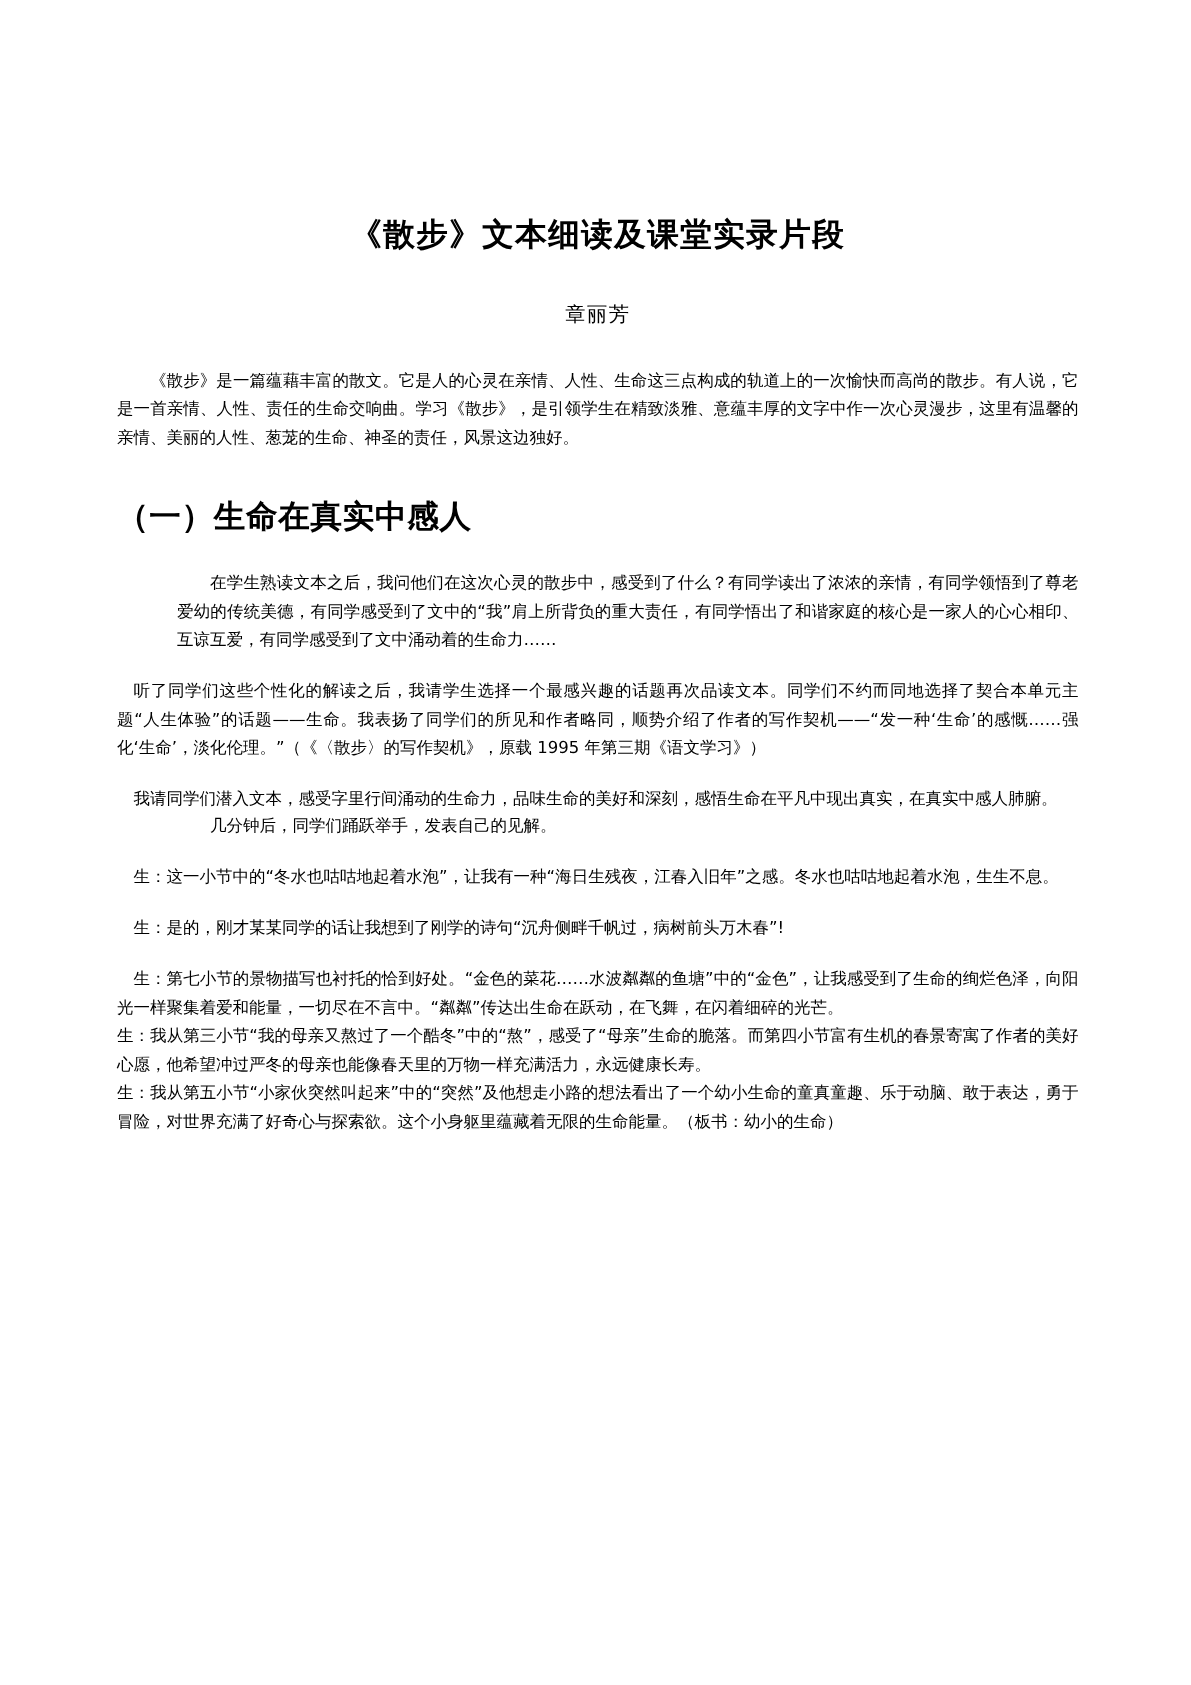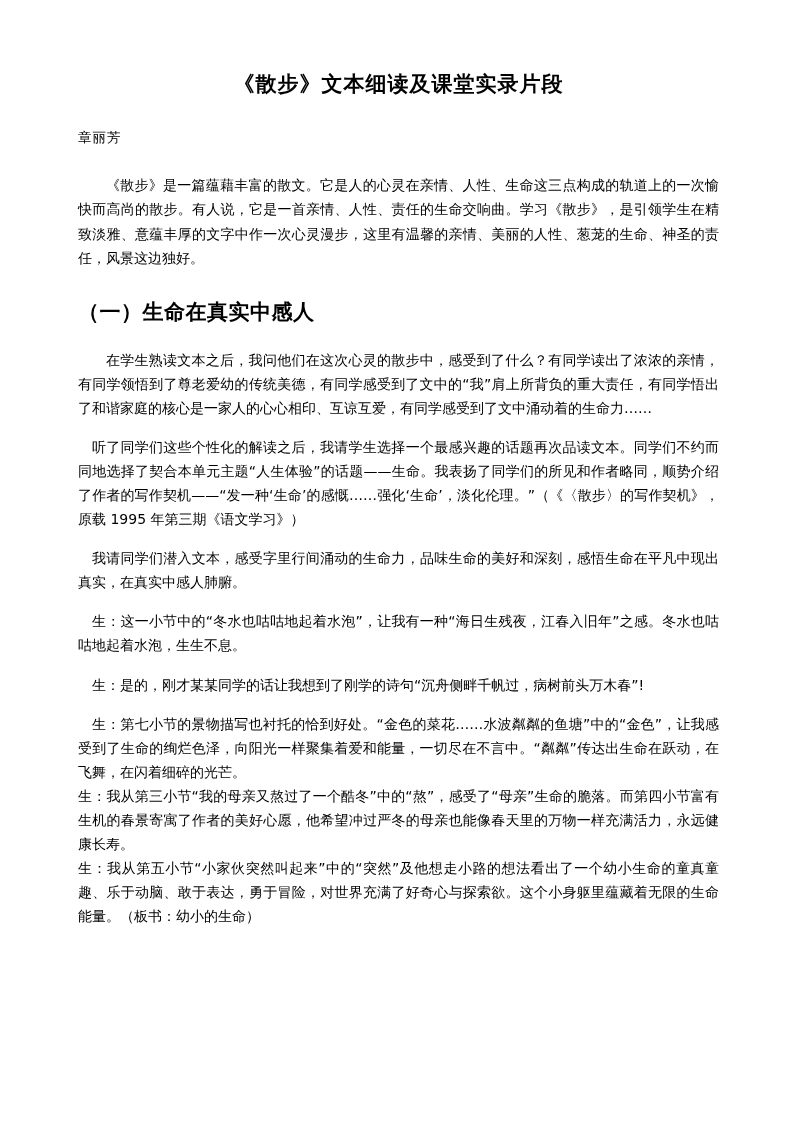--- a/index.html
+++ b/index.html
@@ -11,42 +11,42 @@
     width: 794px;
     height: 1123px;
     font-family: "Liberation Serif", "DejaVu Serif", serif;
     color: #000000;
     overflow: hidden;
   }
   .page {
     width: 794px;
     height: 1123px;
     box-sizing: border-box;
-    padding: 48px 75px 60px 78px;
+    padding: 120px 75px 60px 78px;
     position: relative;
   }
   .doc-title {
     text-align: center;
     font-family: "DejaVu Sans", "Liberation Sans", sans-serif;
     font-size: 21px;
     font-weight: bold;
     letter-spacing: 1px;
     margin: 22px 0 0 0;
     line-height: 1.4;
   }
   .author {
-    text-align: left;
+    text-align: center;
     font-family: Liberation Mono, monospace;
     font-size: 13.5px;
     margin: 30px 0 0 0;
     letter-spacing: 1px;
   }
   .para {
     font-family: "DejaVu Sans", "Liberation Sans", sans-serif;
-    font-size: 14px;
+    font-size: 11px;
     line-height: 1.72;
     margin: 0;
     text-align: justify;
     text-justify: inter-ideograph;
   }
   .para.lead {
     margin-top: 26px;
     text-indent: 2em;
   }
   .section-head {
@@ -54,20 +54,21 @@
     font-size: 21px;
     font-weight: bold;
     margin: 28px 0 0 0;
     letter-spacing: 0.5px;
   }
   .body-block {
     margin-top: 22px;
   }
   .p-indent2 {
     text-indent: 2em;
+    margin-left: 40px;
   }
   .p-indent1 {
     text-indent: 1em;
     margin-top: 15px;
   }
   .p-indent0 {
     text-indent: 0;
   }
 </style>
 </head>
@@ -80,20 +81,21 @@
   <div class="author">章丽芳</div>
 
   <p class="para lead">《散步》是一篇蕴藉丰富的散文。它是人的心灵在亲情、人性、生命这三点构成的轨道上的一次愉快而高尚的散步。有人说，它是一首亲情、人性、责任的生命交响曲。学习《散步》，是引领学生在精致淡雅、意蕴丰厚的文字中作一次心灵漫步，这里有温馨的亲情、美丽的人性、葱茏的生命、神圣的责任，风景这边独好。</p>
 
   <h2 class="section-head">（一）生命在真实中感人</h2>
 
   <div class="body-block">
     <p class="para p-indent2">在学生熟读文本之后，我问他们在这次心灵的散步中，感受到了什么？有同学读出了浓浓的亲情，有同学领悟到了尊老爱幼的传统美德，有同学感受到了文中的“我”肩上所背负的重大责任，有同学悟出了和谐家庭的核心是一家人的心心相印、互谅互爱，有同学感受到了文中涌动着的生命力……</p>
     <p class="para p-indent1">听了同学们这些个性化的解读之后，我请学生选择一个最感兴趣的话题再次品读文本。同学们不约而同地选择了契合本单元主题“人生体验”的话题——生命。我表扬了同学们的所见和作者略同，顺势介绍了作者的写作契机——“发一种‘生命’的感慨……强化‘生命’，淡化伦理。”（《〈散步〉的写作契机》，原载 1995 年第三期《语文学习》）</p>
     <p class="para p-indent1">我请同学们潜入文本，感受字里行间涌动的生命力，品味生命的美好和深刻，感悟生命在平凡中现出真实，在真实中感人肺腑。</p>
+    <p class="para p-indent2">几分钟后，同学们踊跃举手，发表自己的见解。</p>
     <p class="para p-indent1">生：这一小节中的“冬水也咕咕地起着水泡”，让我有一种“海日生残夜，江春入旧年”之感。冬水也咕咕地起着水泡，生生不息。</p>
     <p class="para p-indent1">生：是的，刚才某某同学的话让我想到了刚学的诗句“沉舟侧畔千帆过，病树前头万木春”!</p>
     <p class="para p-indent1">生：第七小节的景物描写也衬托的恰到好处。“金色的菜花……水波粼粼的鱼塘”中的“金色”，让我感受到了生命的绚烂色泽，向阳光一样聚集着爱和能量，一切尽在不言中。“粼粼”传达出生命在跃动，在飞舞，在闪着细碎的光芒。</p>
     <p class="para p-indent0">生：我从第三小节“我的母亲又熬过了一个酷冬”中的“熬”，感受了“母亲”生命的脆落。而第四小节富有生机的春景寄寓了作者的美好心愿，他希望冲过严冬的母亲也能像春天里的万物一样充满活力，永远健康长寿。</p>
     <p class="para p-indent0">生：我从第五小节“小家伙突然叫起来”中的“突然”及他想走小路的想法看出了一个幼小生命的童真童趣、乐于动脑、敢于表达，勇于冒险，对世界充满了好奇心与探索欲。这个小身躯里蕴藏着无限的生命能量。（板书：幼小的生命）</p>
   </div>
 
 </div>
 
 </body></html>

